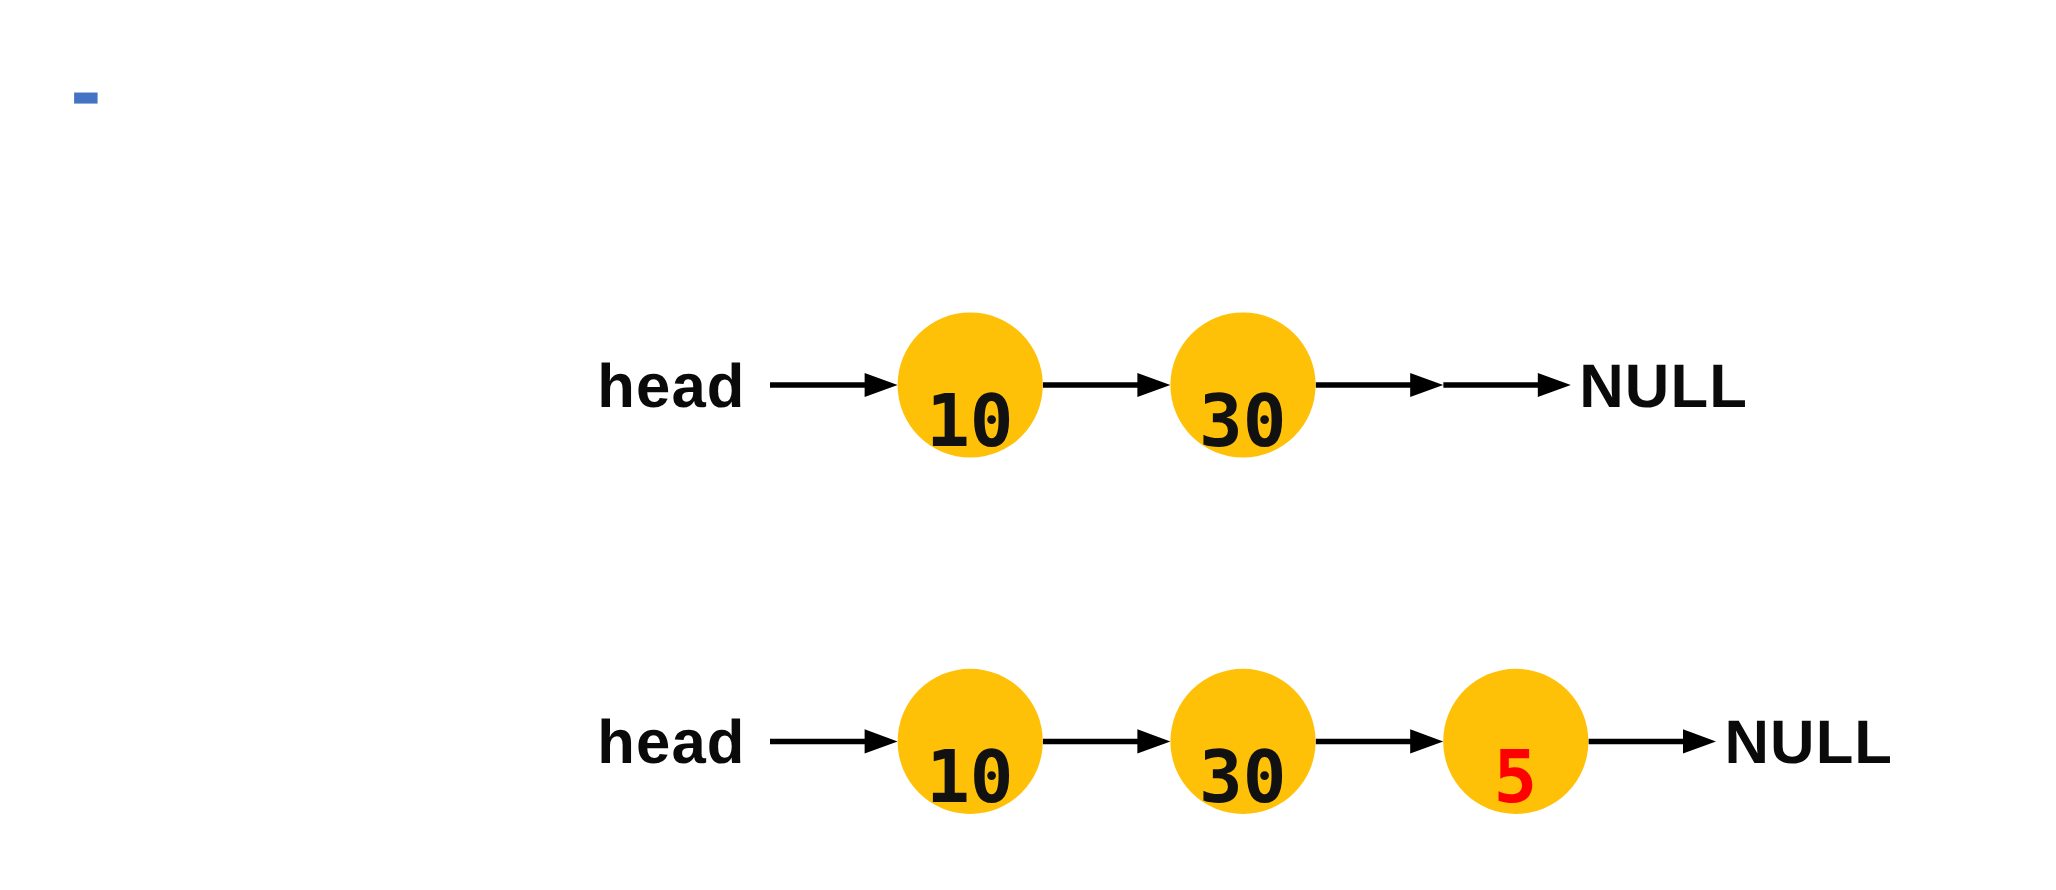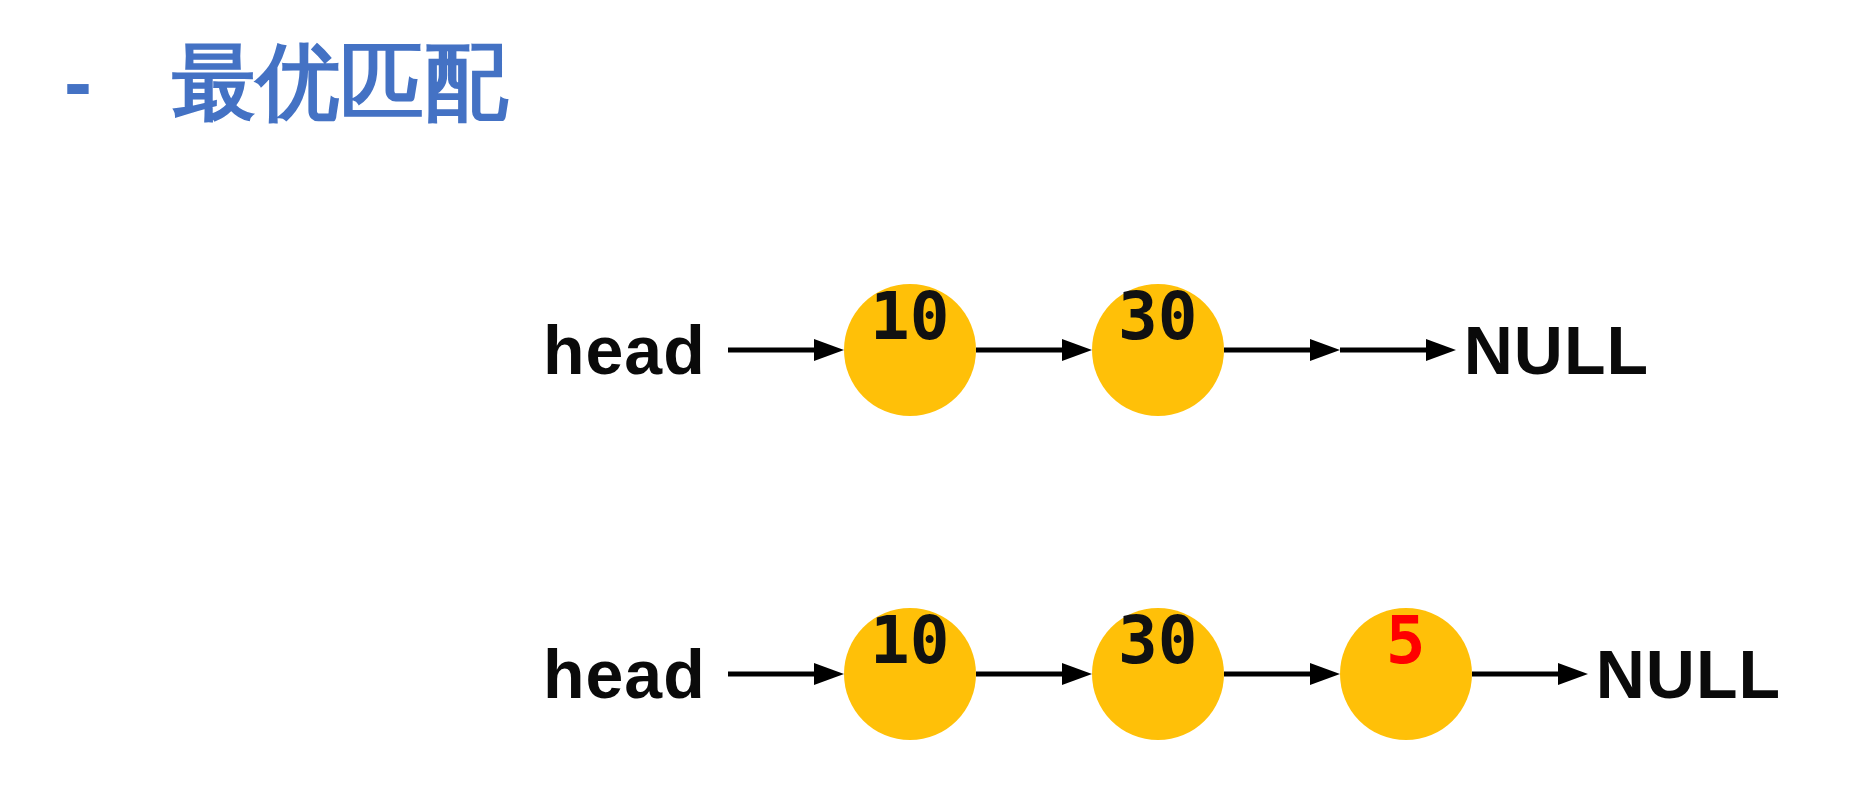--- a/index.html
+++ b/index.html
@@ -40,60 +40,59 @@
     position: absolute;
     left: 543px;
     height: 138px;
     display: flex;
     align-items: center;
   }
   .list-row.row-1 { top: 281px; }
   .list-row.row-2 { top: 605px; }
 
   .ptr-label {
-    font-size: 68px;
+    font-size: 56px;
     font-weight: 700;
     color: #0a0a0a;
     letter-spacing: 1px;
     white-space: nowrap;
   }
   .ptr-label.head-label { margin-right: 22px; }
   .ptr-label.null-label { margin-left: 8px; text-align: right; }
 
   .arrow-svg {
     display: block;
     flex: 0 0 auto;
   }
 
   .node-circle {
     width: 132px;
     height: 132px;
     border-radius: 50%;
     background: #FFC008;
     display: flex;
-    align-items: flex-start;
+    align-items: flex-end;
     justify-content: center;
     flex: 0 0 auto;
   }
   .node-value {
     font-family: "DejaVu Sans Mono", monospace;
     font-size: 66px;
     font-weight: 700;
     color: #111111;
     line-height: 1;
   }
 </style>
 </head>
 <body>
 
 <div class="stage">
 
   <div class="title-row">
     <span class="title-bullet" style="color: rgb(68, 114, 196);">-</span>
-    <span class="title-highlight" style="color: rgb(68, 114, 196);">最优匹配</span>
   </div>
 
   <div class="list-row row-1">
     <span class="ptr-label head-label">head</span>
 
     <svg class="arrow-svg" width="116" height="26" viewBox="0 0 116 26">
       <line x1="0" y1="13" x2="90" y2="13" stroke="#000" stroke-width="5"></line>
       <polygon points="86,2 116,13 86,24" fill="#000"></polygon>
     </svg>
 

